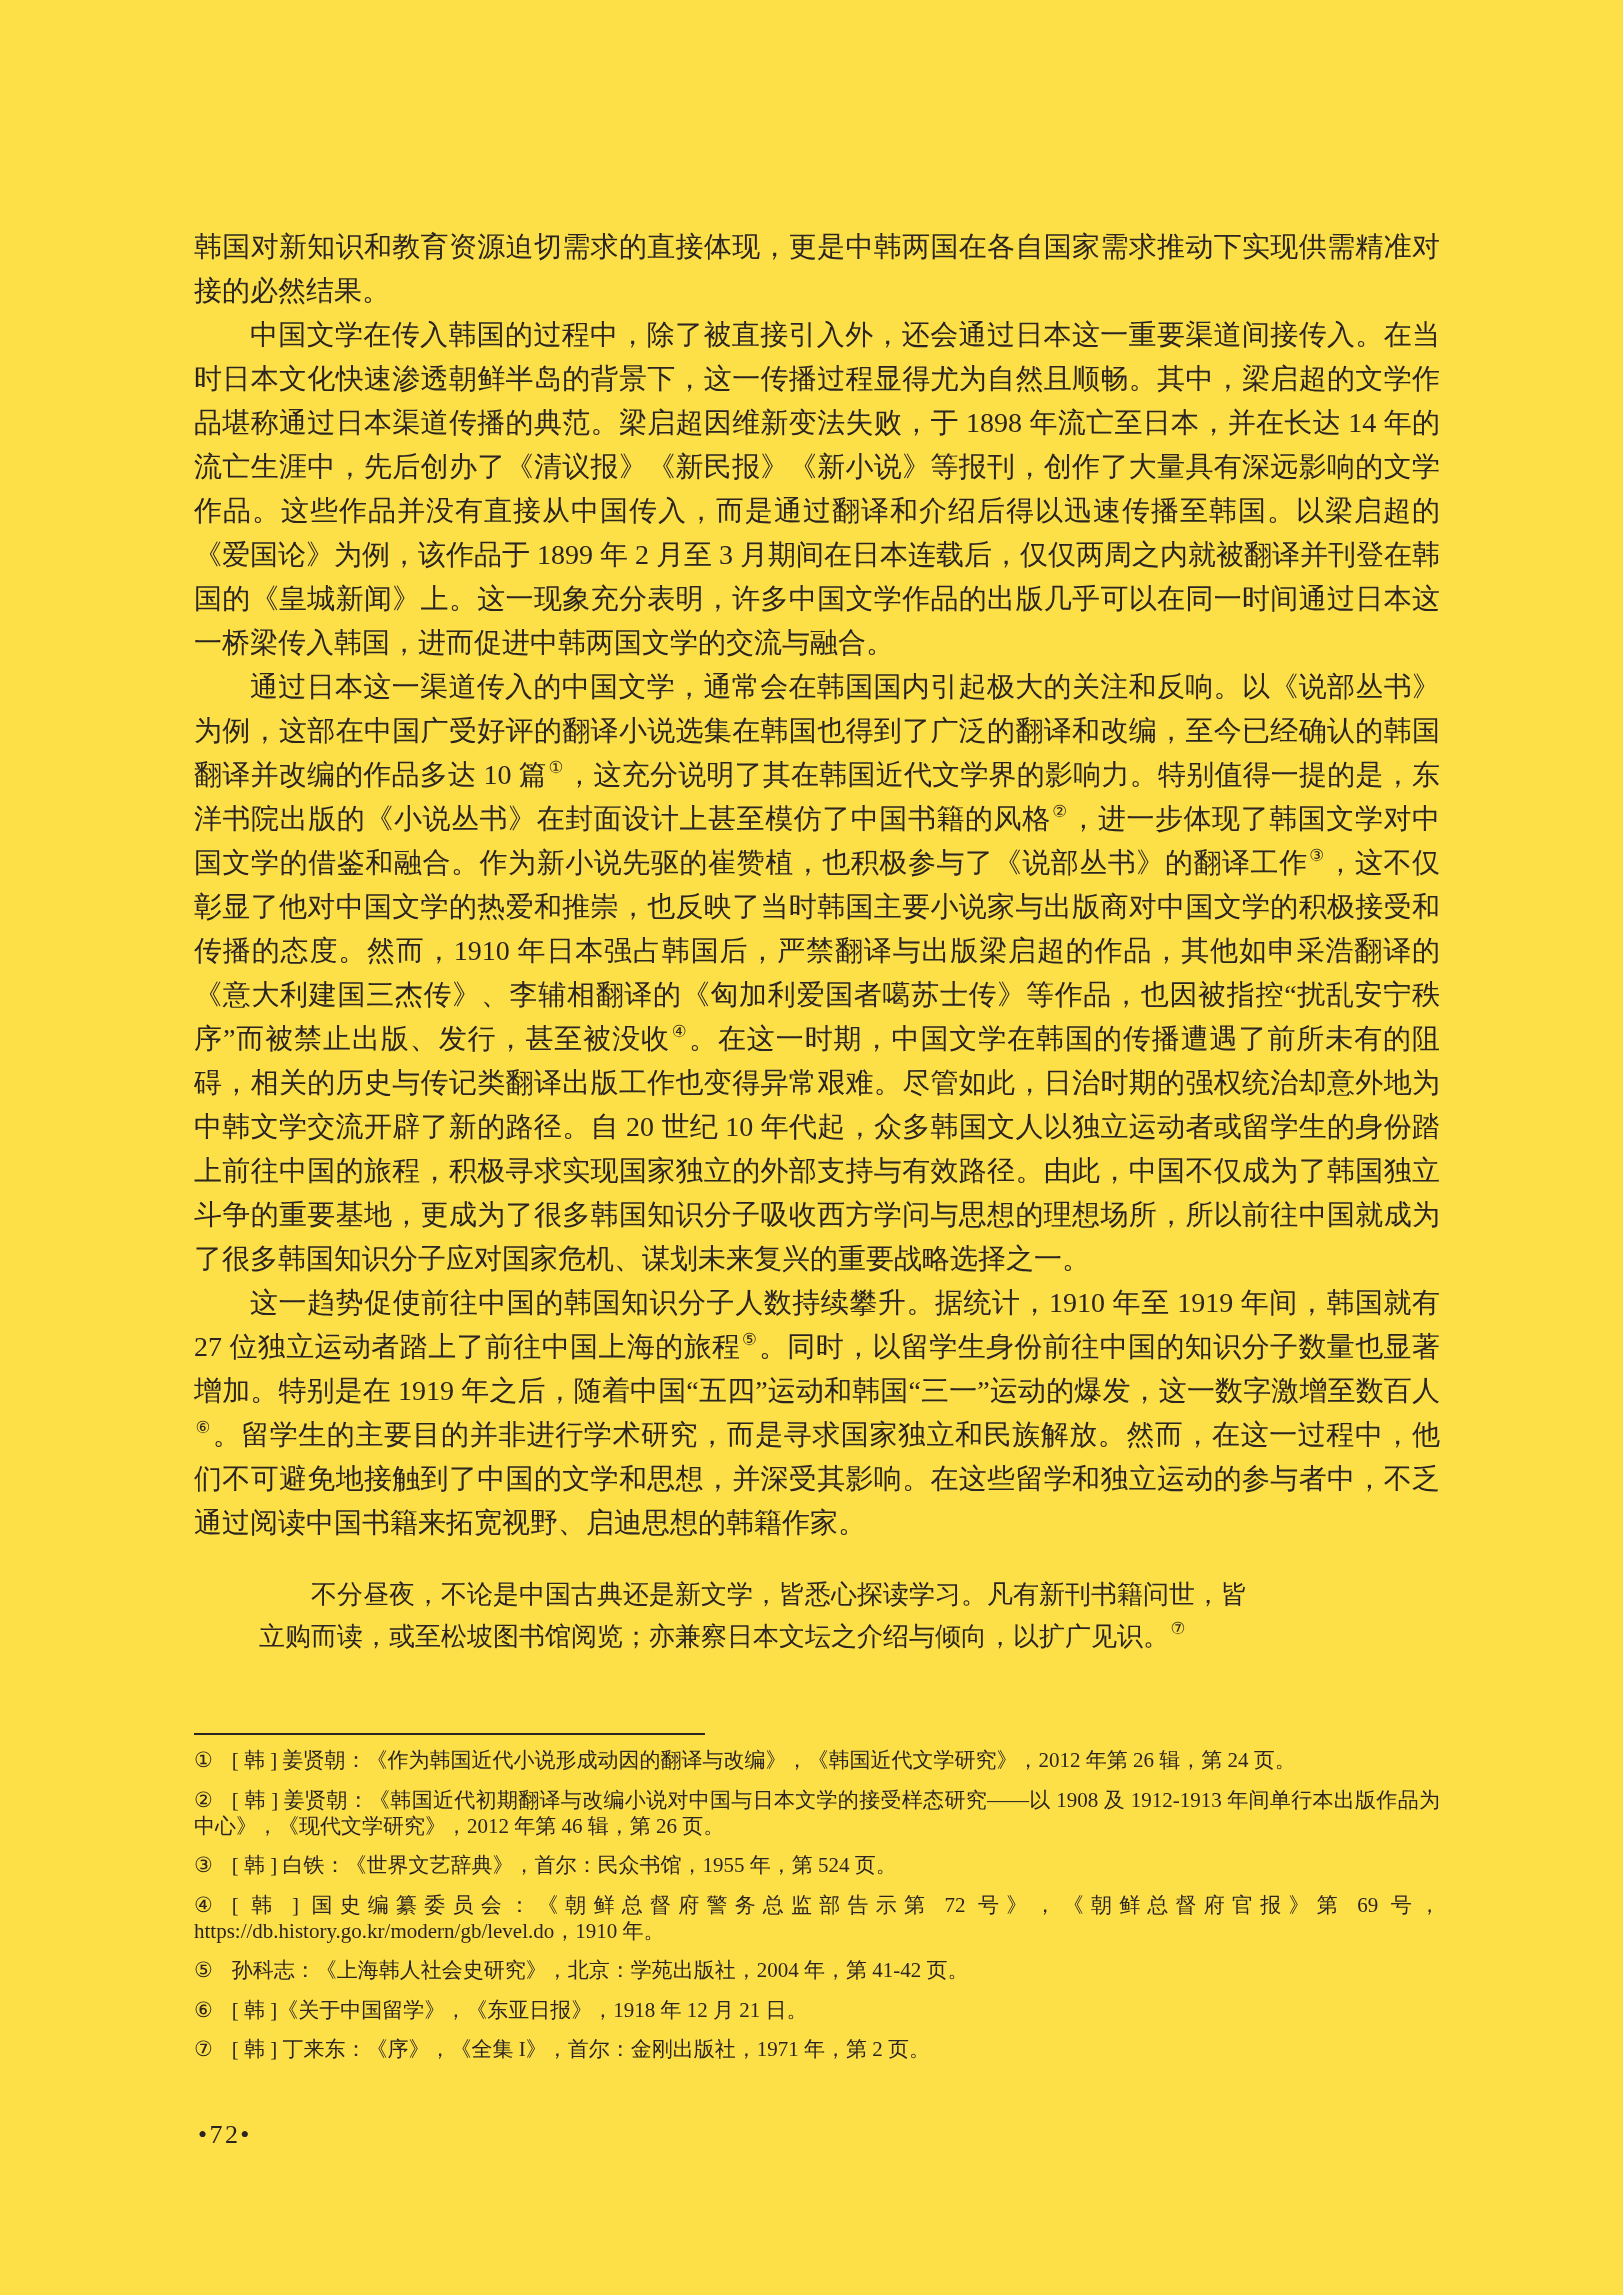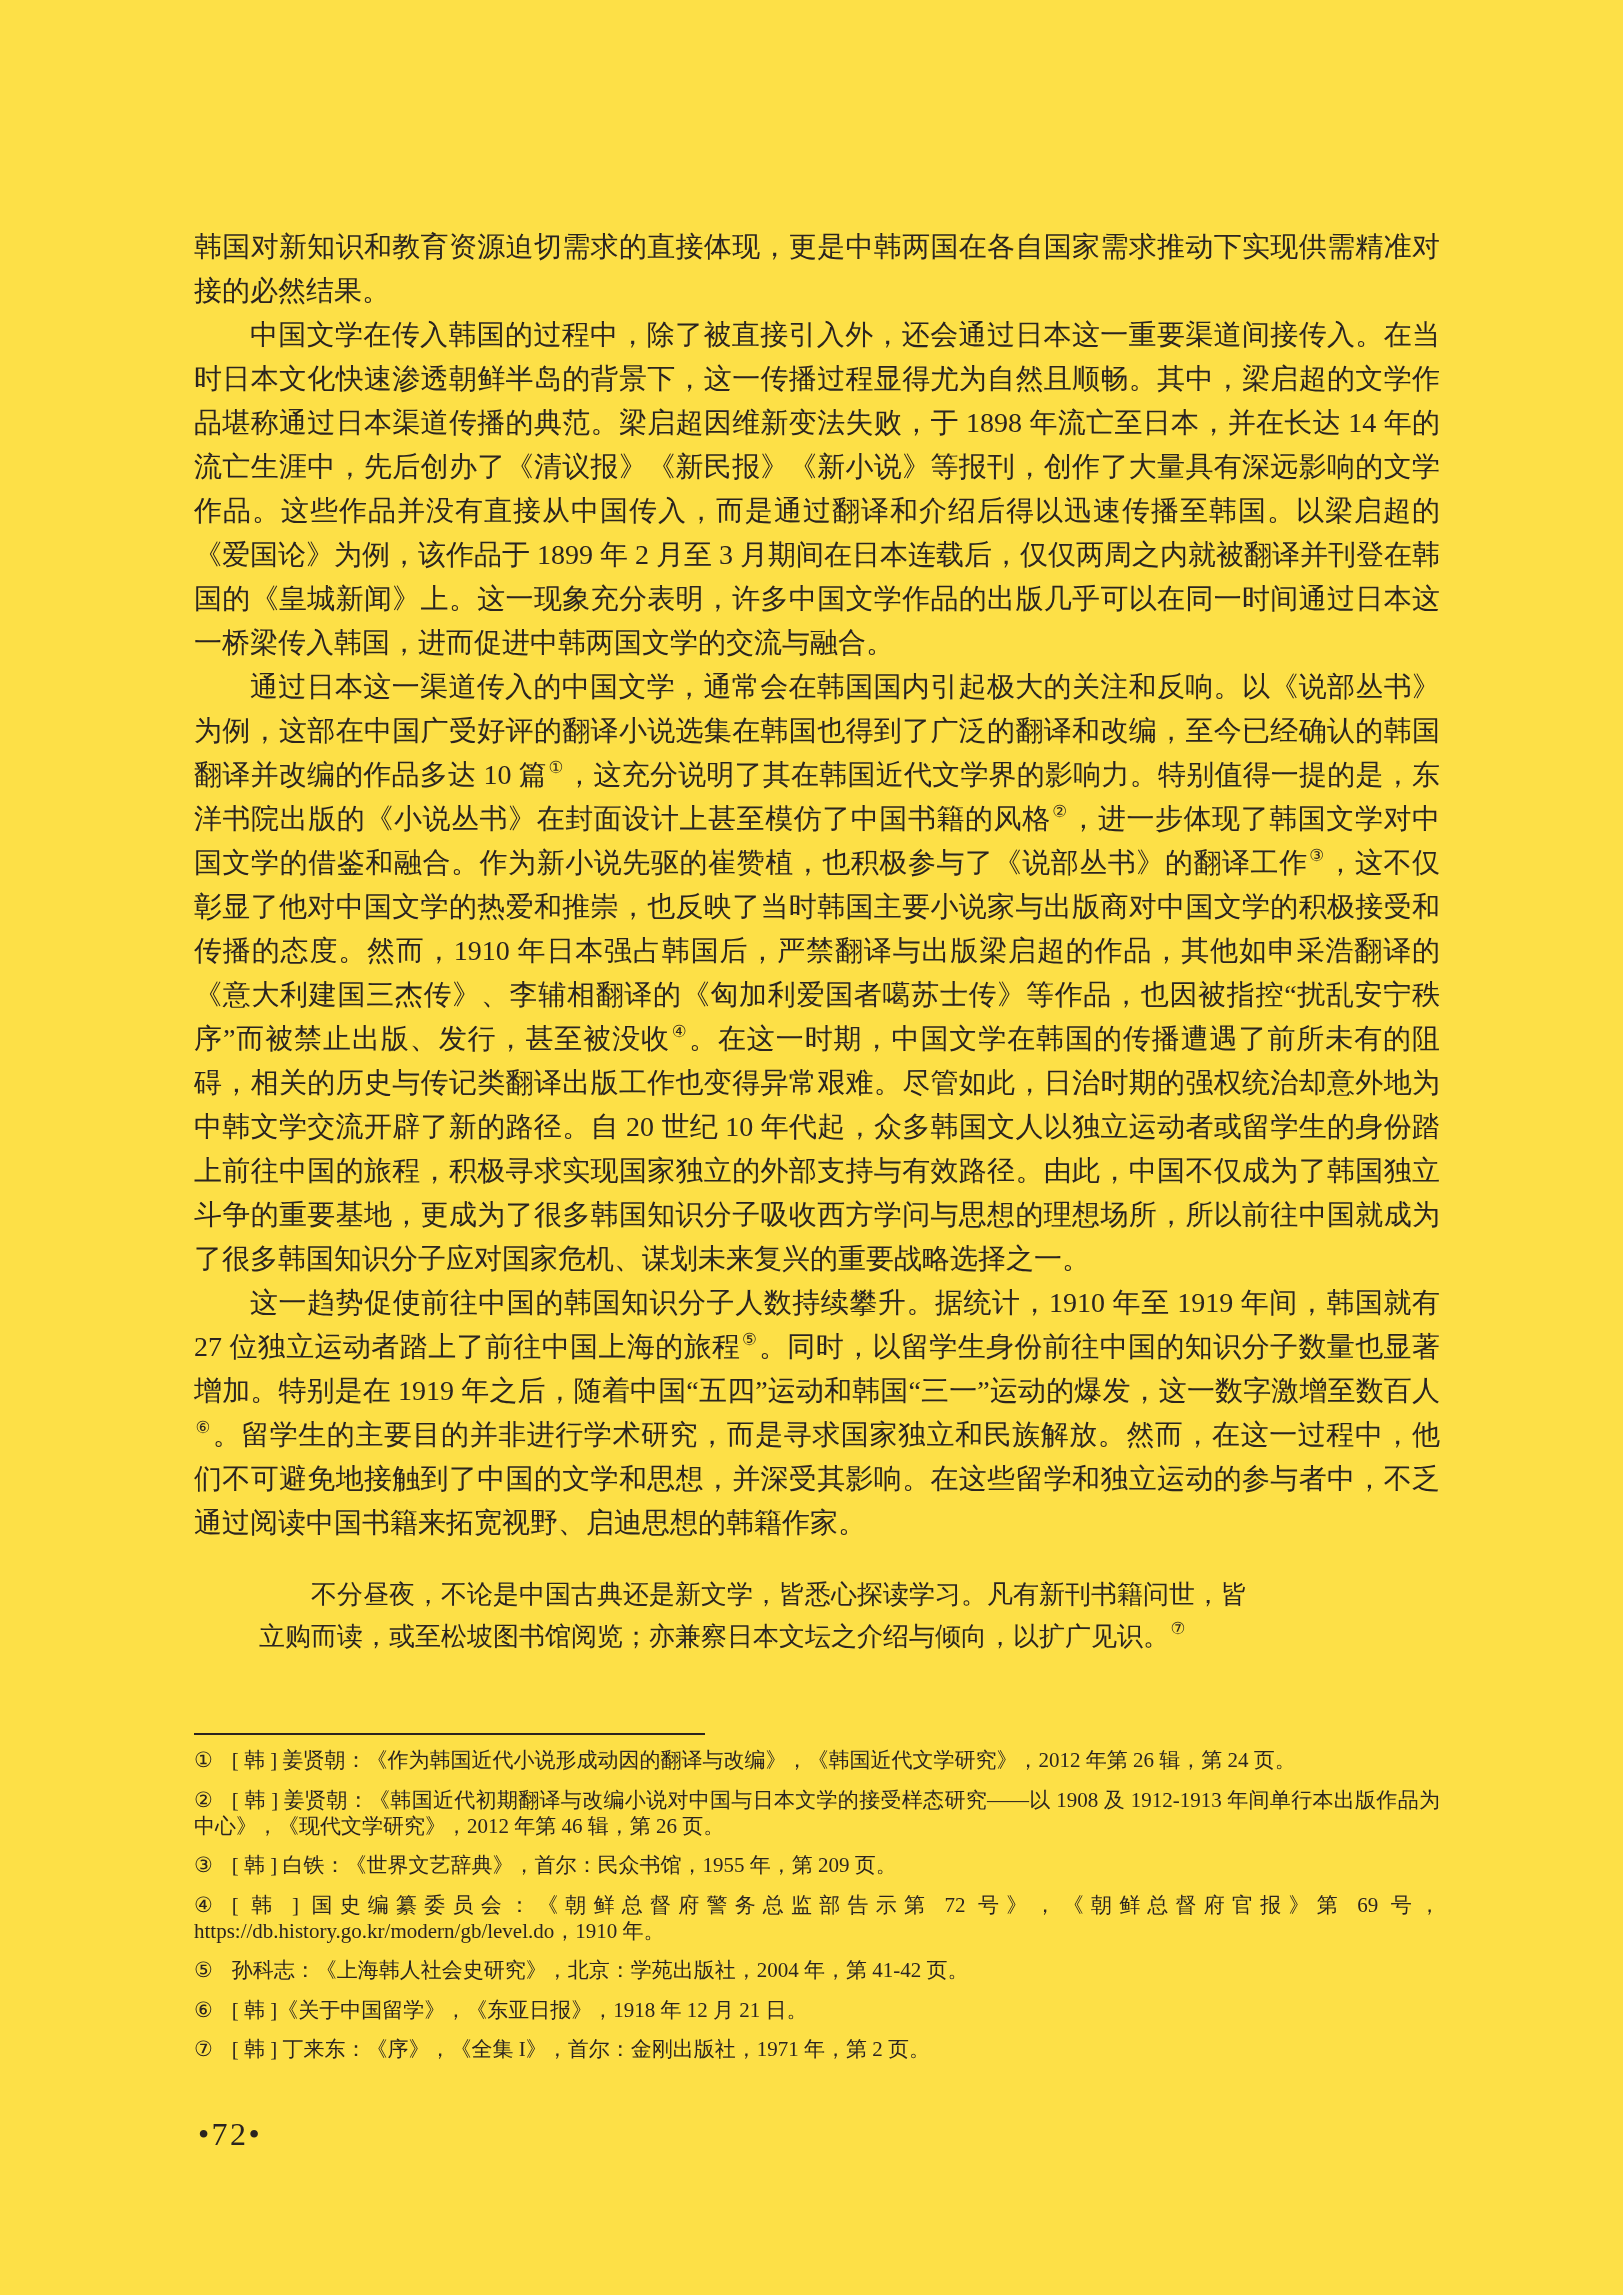--- a/index.html
+++ b/index.html
@@ -68,21 +68,21 @@
     overflow-wrap: break-word;
   }
   .fn-marker {
     display: inline-block;
     margin-right: 19px;
   }
   .page-number {
     position: absolute;
     left: 198px;
     top: 2117px;
-    font-size: 32px;
+    font-size: 26px;
     line-height: 35px;
     letter-spacing: 2.4px;
   }
 </style>
 </head>
 <body>
 
 <div class="page" style="color: rgb(43, 36, 32); background: #fde047;">
 
   <div class="content">
@@ -93,21 +93,21 @@
         <p class="para indent">这一趋势促使前往中国的韩国知识分子人数持续攀升。据统计，1910 年至 1919 年间，韩国就有 27 位独立运动者踏上了前往中国上海的旅程<sup class="fnref">⑤</sup>。同时，以留学生身份前往中国的知识分子数量也显著增加。特别是在 1919 年之后，随着中国“五四”运动和韩国“三一”运动的爆发，这一数字激增至数百人<sup class="fnref">⑥</sup>。留学生的主要目的并非进行学术研究，而是寻求国家独立和民族解放。然而，在这一过程中，他们不可避免地接触到了中国的文学和思想，并深受其影响。在这些留学和独立运动的参与者中，不乏通过阅读中国书籍来拓宽视野、启迪思想的韩籍作家。</p>
       </div>
     <div id="quote" class="quote">不分昼夜，不论是中国古典还是新文学，皆悉心探读学习。凡有新刊书籍问世，皆立购而读，或至松坡图书馆阅览；亦兼察日本文坛之介绍与倾向，以扩广见识。<sup class="fnref">⑦</sup></div>
   </div>
 
   <div class="footer-area">
     <div class="fn-sep"></div>
     <div id="footnotes">
         <p class="footnote"><span class="fn-marker">①</span><span class="fn-text">[ 韩 ] 姜贤朝：《作为韩国近代小说形成动因的翻译与改编》，《韩国近代文学研究》，2012 年第 26 辑，第 24 页。</span></p>
         <p class="footnote"><span class="fn-marker">②</span><span class="fn-text">[ 韩 ] 姜贤朝：《韩国近代初期翻译与改编小说对中国与日本文学的接受样态研究——以 1908 及 1912-1913 年间单行本出版作品为中心》，《现代文学研究》，2012 年第 46 辑，第 26 页。</span></p>
-        <p class="footnote"><span class="fn-marker">③</span><span class="fn-text">[ 韩 ] 白铁：《世界文艺辞典》，首尔：民众书馆，1955 年，第 209 页。</span></p>
+        <p class="footnote"><span class="fn-marker">③</span><span class="fn-text">[ 韩 ] 白铁：《世界文艺辞典》，首尔：民众书馆，1955 年，第 524 页。</span></p>
         <p class="footnote"><span class="fn-marker">④</span><span class="fn-text">[ 韩 ] 国史编纂委员会：《朝鲜总督府警务总监部告示第 72 号》，《朝鲜总督府官报》第 69 号，https://db.history.go.kr/modern/gb/level.do，1910 年。</span></p>
         <p class="footnote"><span class="fn-marker">⑤</span><span class="fn-text">孙科志：《上海韩人社会史研究》，北京：学苑出版社，2004 年，第 41-42 页。</span></p>
         <p class="footnote"><span class="fn-marker">⑥</span><span class="fn-text">[ 韩 ]《关于中国留学》，《东亚日报》，1918 年 12 月 21 日。</span></p>
         <p class="footnote"><span class="fn-marker">⑦</span><span class="fn-text">[ 韩 ] 丁来东：《序》，《全集 I》，首尔：金刚出版社，1971 年，第 2 页。</span></p>
       </div>
   </div>
 
   <div class="page-number">•72•</div>
 
 </div>

